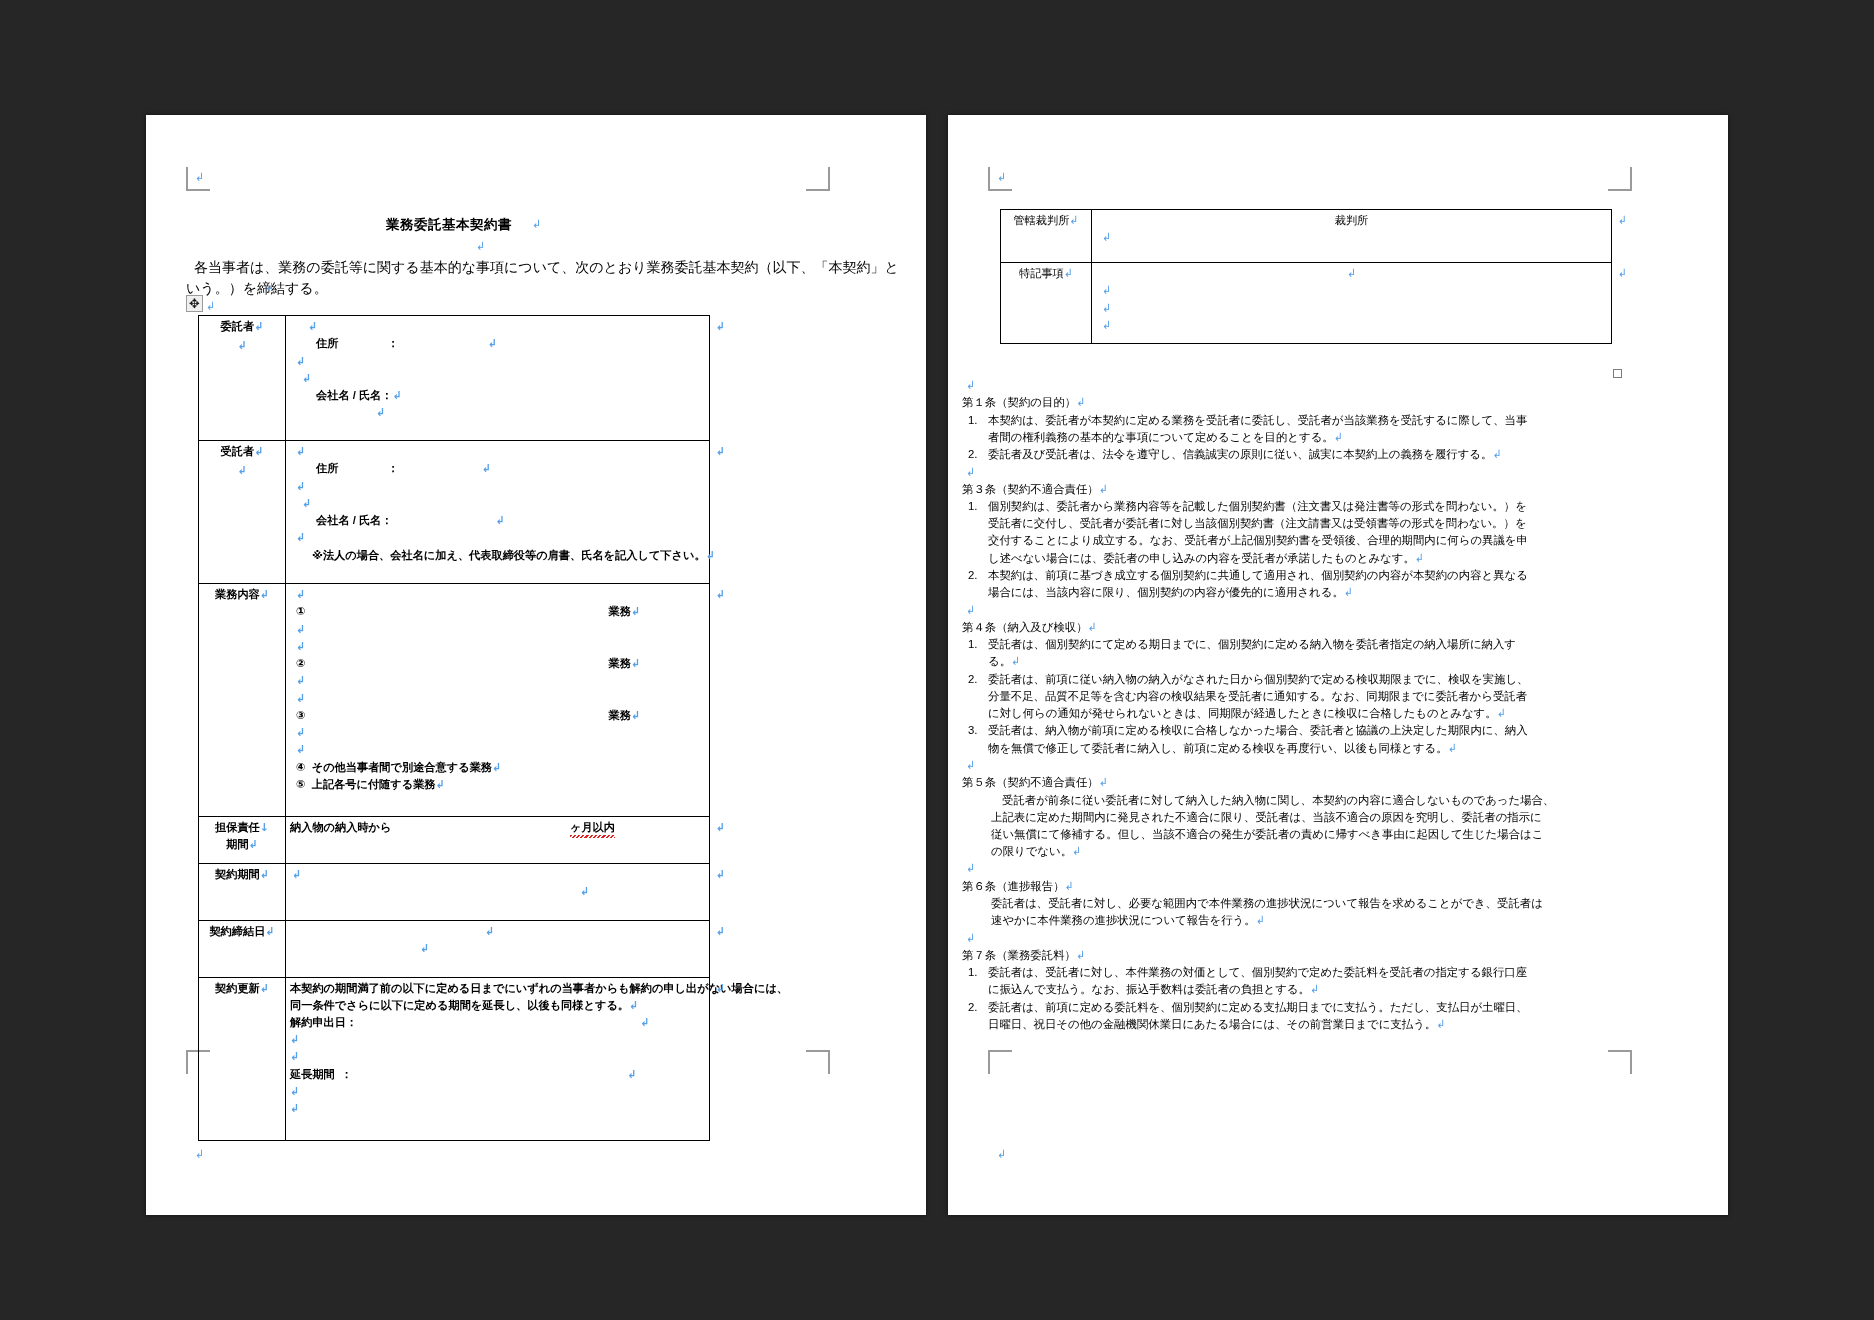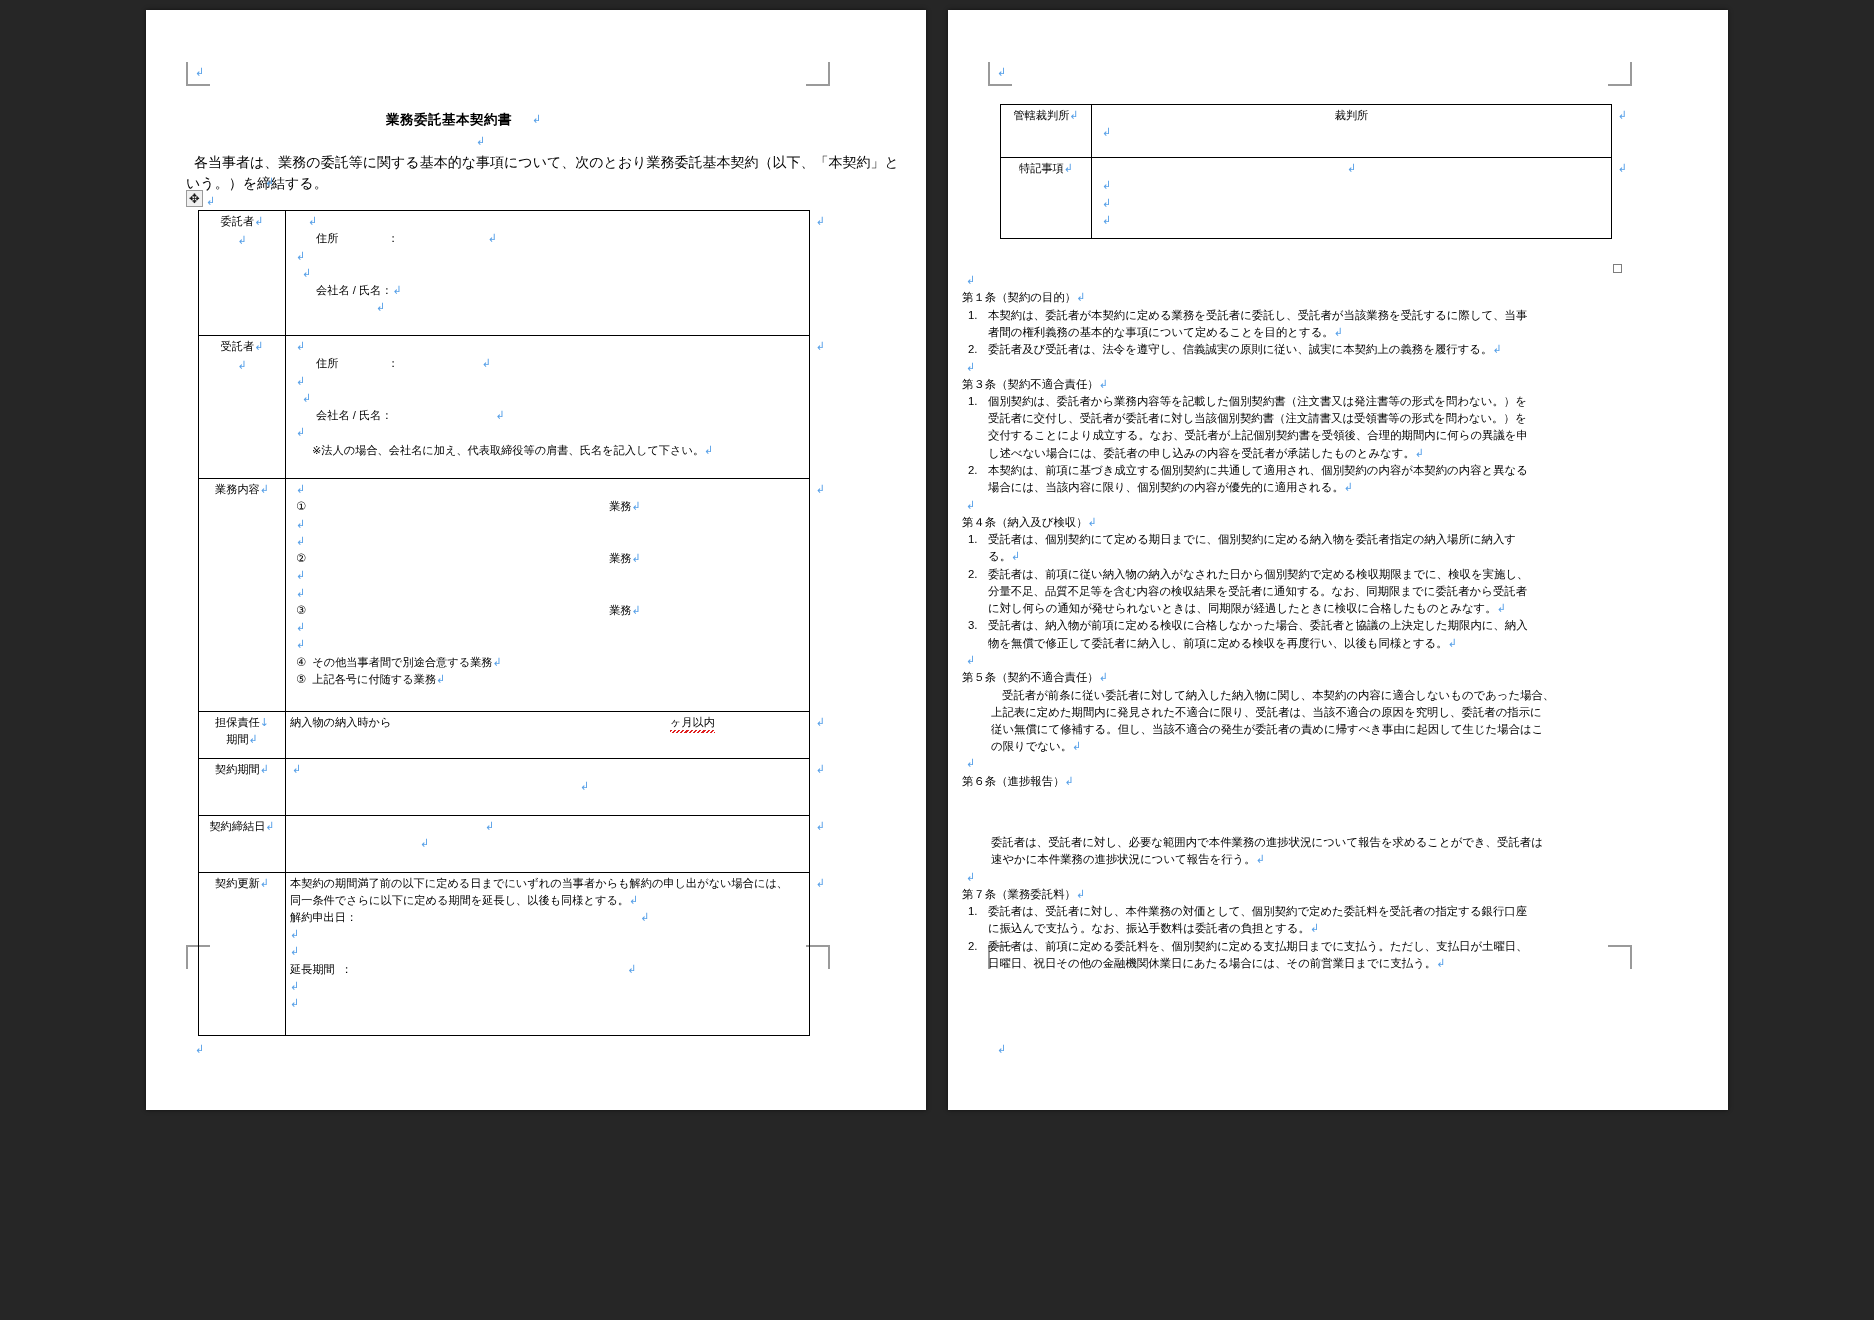--- a/index.html
+++ b/index.html
@@ -11,21 +11,21 @@
     overflow: hidden;
     font-family: "Liberation Sans", "DejaVu Sans", sans-serif;
   }
   #app {
     position: relative;
     width: 1874px;
     height: 1320px;
     background: #262626;
     display: flex;
     justify-content: center;
-    align-items: flex-start;
+    align-items: center;
     gap: 22px;
     padding-top: 10px;
     box-sizing: border-box;
   }
 
   .page {
     position: relative;
     width: 780px;
     height: 1100px;
     background: #ffffff;
@@ -183,21 +183,21 @@
       <span class="abs pil" style="left:330px; top:124px;"></span>
 
       <div class="abs body-text" style="left:48px; top:142px;">各当事者は、業務の委託等に関する基本的な事項について、次のとおり業務委託基本契約（以下、「本契約」と</div>
       <div class="abs body-text" style="left:40px; top:163px;">いう。）を締結する。</div>
       <span class="abs pil" style="left:119px; top:165px;"></span>
 
       <div class="move-handle" style="left:40px; top:180px;">✥</div>
       <span class="abs pil" style="left:60px; top:184px;"></span>
 
       <div class="abs" style="left:52px; top:200px; width:612px;">
-        <table class="frm" style="width:612px;">
+        <table class="frm" style="width:512px;font-weight:bold;">
 
           <tbody>
               <tr>
             <td class="lbl" style="height:120px;">
               <span>委託者</span><span class="pil"></span>
               <div style="margin-top:2px;"><span class="pil"></span></div>
             </td>
             <td>
               <div style="padding-left:18px;"><span class="pil"></span></div>
               <div style="padding-left:26px;">
@@ -458,21 +458,21 @@
             <span style="margin-left:11px;margin-top:14px;">受託者が前条に従い委託者に対して納入した納入物に関し、本契約の内容に適合しないものであった場合、</span><br>
             <span>上記表に定めた期間内に発見された不適合に限り、受託者は、当該不適合の原因を究明し、委託者の指示に</span><br>
             <span>従い無償にて修補する。但し、当該不適合の発生が委託者の責めに帰すべき事由に起因して生じた場合はこ</span><br>
             <span>の限りでない。</span><span class="pil"></span>
           </div>
           <div style="padding-left:4px;"><span class="pil"></span></div>
         </div>
 
         <div class="art-block">
           <div class="art-head"><span>第６条（進捗報告）</span><span class="pil"></span></div>
-          <div class="art-para" style="text-indent:0; padding-left:29px;margin-top:44px;">
+          <div class="art-para" style="text-indent:0; padding-left:29px;">
             <span>委託者は、受託者に対し、必要な範囲内で本件業務の進捗状況について報告を求めることができ、受託者は</span><br>
             <span>速やかに本件業務の進捗状況について報告を行う。</span><span class="pil"></span>
           </div>
           <div style="padding-left:4px;"><span class="pil"></span></div>
         </div>
 
         <div class="art-block">
           <div class="art-head"><span>第７条（業務委託料）</span><span class="pil"></span></div>
           <div class="art-li">
             <span class="num">1.</span>

